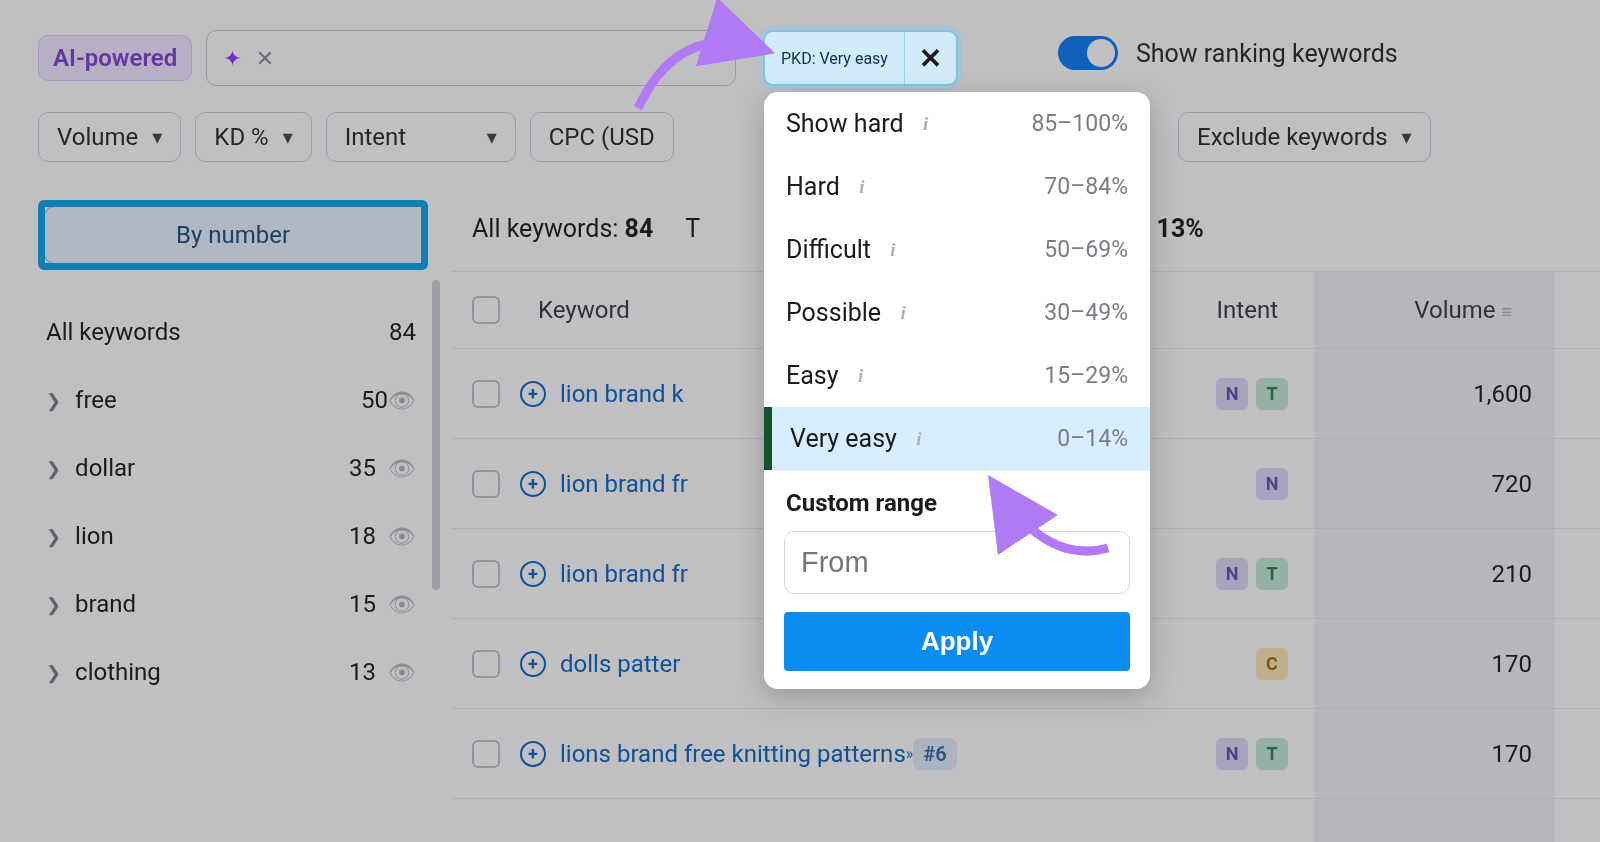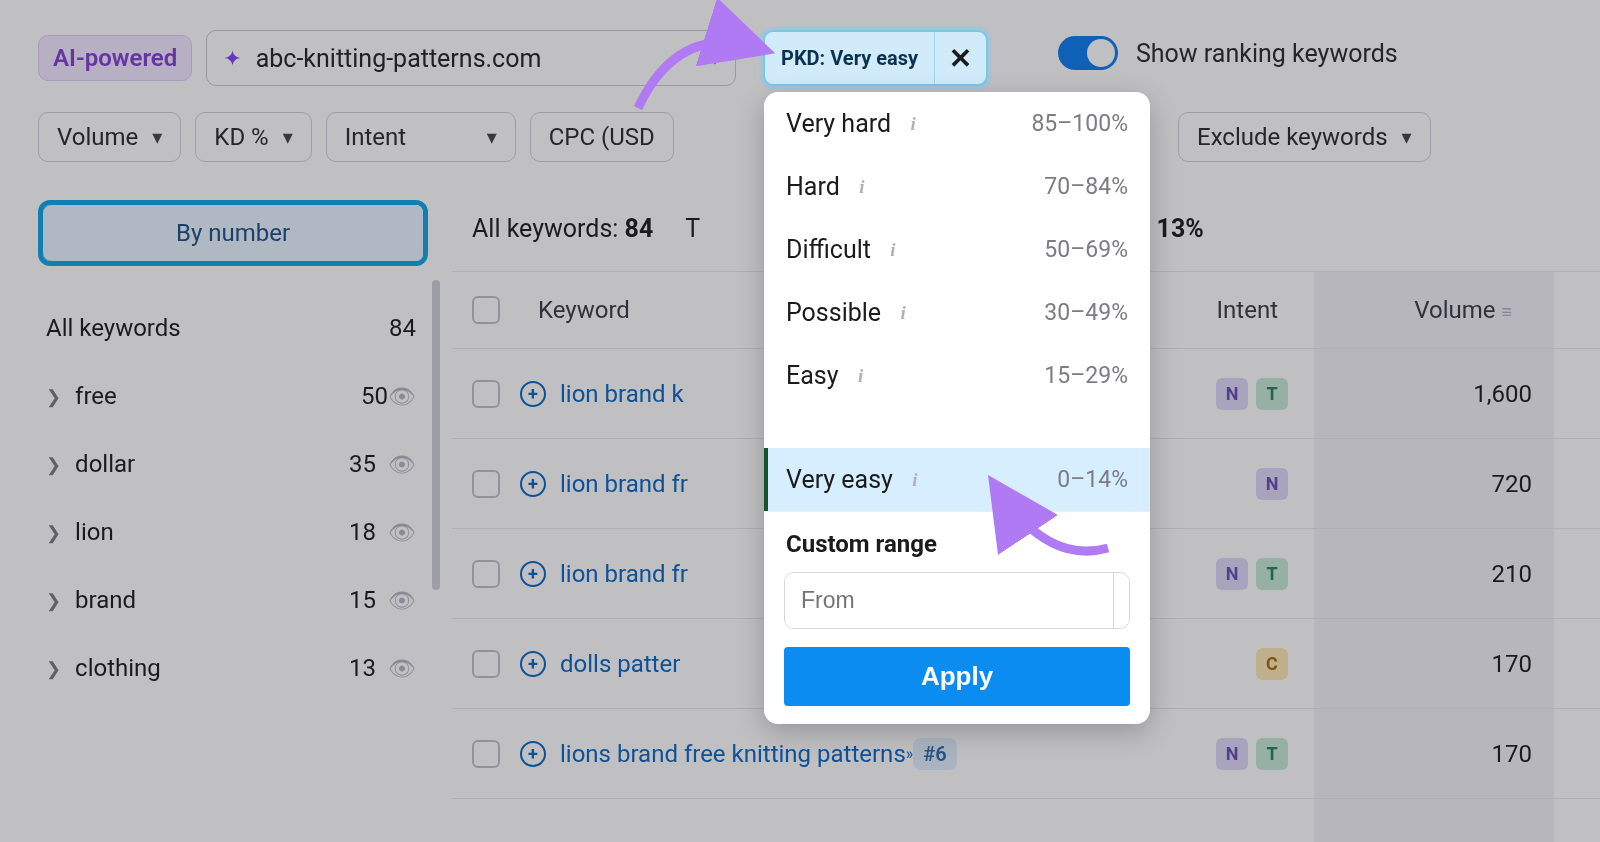--- a/index.html
+++ b/index.html
@@ -59,21 +59,21 @@
     border: 2px solid #7ac7ea;
     background: #d2ebfb;
     border-radius: 10px;
     overflow: hidden;
     z-index: 10;
     box-shadow: 0 0 0 4px rgba(130,200,240,0.35);
     height: 56px;
   }
   .pkd-chip-label {
     padding: 10px 16px;
-    font-size: 20px; font-weight: 700;
+    font-size: 16px; font-weight: 400;
     color: #0a3150;
     display:flex; align-items:center;
   }
   .pkd-chip-x {
     width: 52px; display:flex; align-items:center; justify-content:center;
     border-left: 1px solid #9ed3ee;
     font-size: 28px; font-weight: bold;
     cursor:pointer;
   }
 
@@ -109,21 +109,21 @@
   .chev { font-size:20px; color:#444; }
   .filter-exclude {
     position:absolute; left:1178px; top:112px; z-index:1;
   }
 
   .sidebar {
     position:absolute; left:38px; top:200px; width:390px;
     z-index:1;
   }
   .seg {
-    display:flex; border:5px solid #0ea5e9; border-radius:12px;
+    display:flex; border:7px solid #0ea5e9; border-radius:6px;
     overflow:hidden;
   }
   .seg-btn {
     flex:1; text-align:center; padding:14px 8px; font-size:24px;
     background:#fff;
   }
   .seg-btn.active {
     background:#e9f4ff; border:1px solid #6fb5e6; margin:-1px; border-radius:10px 0 0 10px;
     color:#1d4e80;
   }
@@ -208,42 +208,41 @@
     overflow:hidden;
     padding-bottom:18px;
   }
   .dd-row {
     display:flex; align-items:center; justify-content:space-between;
     padding:17px 22px;
     font-size:25px;
   }
   .dd-row.selected {
     background:#d6eeff;
-    border-left:4px solid #14532d;
+    border-left:8px solid #14532d;
     padding-left:18px;
-    margin-top:41px;
   }
   .dd-left { display:flex; align-items:center; gap:12px;}
   .info-i {
     width:20px; height:20px; border-radius:50%;
     display:inline-flex; align-items:center; justify-content:center;
     color:#b0b0ba; font-style:italic; font-weight:bold; font-family:Georgia,serif;
     font-size:19px;
   }
   .dd-range { color:#7c7c84; font-size:23px;}
   .dd-section { 
     padding:18px 22px 14px; font-size:24px; font-weight:700;
     border-top:1px solid #ededf0;
   }
   .range-inputs {
     display:flex; margin:0 20px; border:1px solid #d6d6de; border-radius:10px;
     overflow:hidden;
   }
   .range-inputs input {
-    flex:1; border:none; padding:14px 16px; font-size:23px; color:#15803d;
+    flex:1; border:none; padding:14px 16px; font-size:29px; color:#15803d;
     outline:none;
   }
   .range-inputs input:first-child { border-right:1px solid #d6d6de;}
   .apply-btn {
     margin:18px 20px 0; display:block; text-align:center;
     background:#0a8cf0; color:#fff; font-size:26px; font-weight:700;
     padding:14px; border-radius:4px; border:none; width:calc(100% - 40px);
     cursor:pointer;
   }
 
@@ -251,21 +250,20 @@
     position:absolute; z-index:22; pointer-events:none;
   }
 </style>
 </head>
 <body>
 
 <div class="topbar">
   <div class="ai-badge">AI-powered</div>
   <div class="search-bar">
     <span class="sparkle-icon">✦</span>
-    <span class="search-text">abc-knitting-patterns.com</span>
     <span class="close-x">✕</span>
   </div>
 </div>
 
 <div class="toggle-group">
   <div class="toggle">
       <div class="knob"></div>
     </div>
   <div class="toggle-label">Show ranking keywords</div>
 </div>
@@ -426,21 +424,21 @@
 
 <div class="pkd-chip">
   <div class="pkd-chip-label">PKD: Very easy</div>
   <div class="pkd-chip-x">✕</div>
 </div>
 
 <div class="dropdown">
   <div id="dd-opts">
       <div class="dd-row">
         <span class="dd-left">
-          <span>Very hard</span>
+          <span>Show hard</span>
           <span class="info-i">i</span>
         </span>
         <span class="dd-range">85–100%</span>
       </div>
       <div class="dd-row">
         <span class="dd-left">
           <span>Hard</span>
           <span class="info-i">i</span>
         </span>
         <span class="dd-range">70–84%</span>

